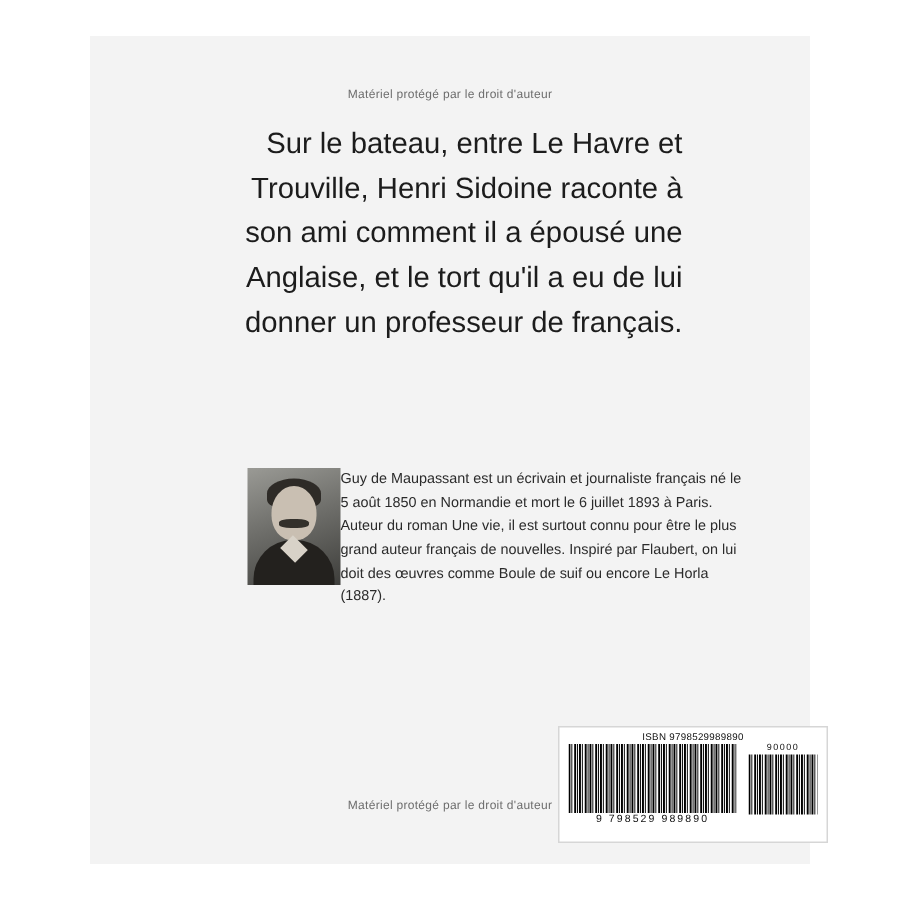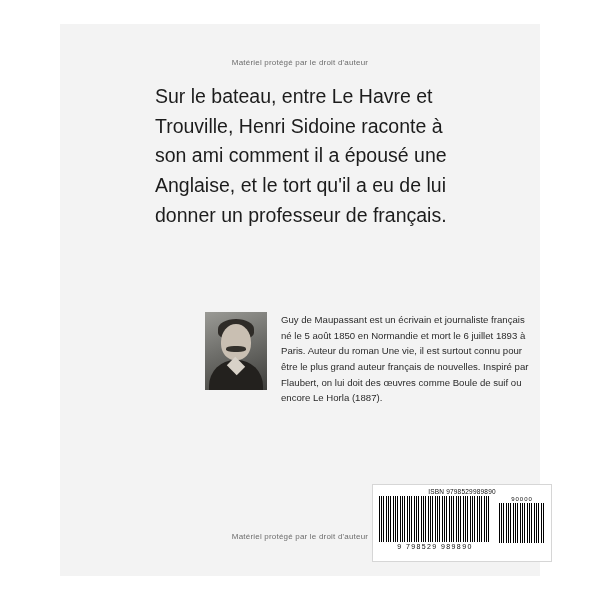--- a/index.html
+++ b/index.html
@@ -41,33 +41,31 @@
   .copyright-bottom { top: 508px; }
 
   .blurb {
     position: absolute;
     left: 95px;
     top: 58px;
     width: 300px;
     font-size: 19.5px;
     line-height: 1.52;
     color: #1c1c1c;
-    text-align: left;
+    text-align: right;
     font-weight: 400;
   }
 
   .author-block {
     position: absolute;
     left: 105px;
     top: 288px;
     width: 330px;
     display: flex;
-    gap: 14px;
     align-items: flex-start;
-    margin-left: 40px;
   }
   .author-photo {
     width: 62px;
     height: 78px;
     flex: 0 0 62px;
     background: linear-gradient(160deg, #9a9a95 0%, #6f6f6b 45%, #3e3e3b 100%);
     position: relative;
     overflow: hidden;
   }
   .author-photo .head {

